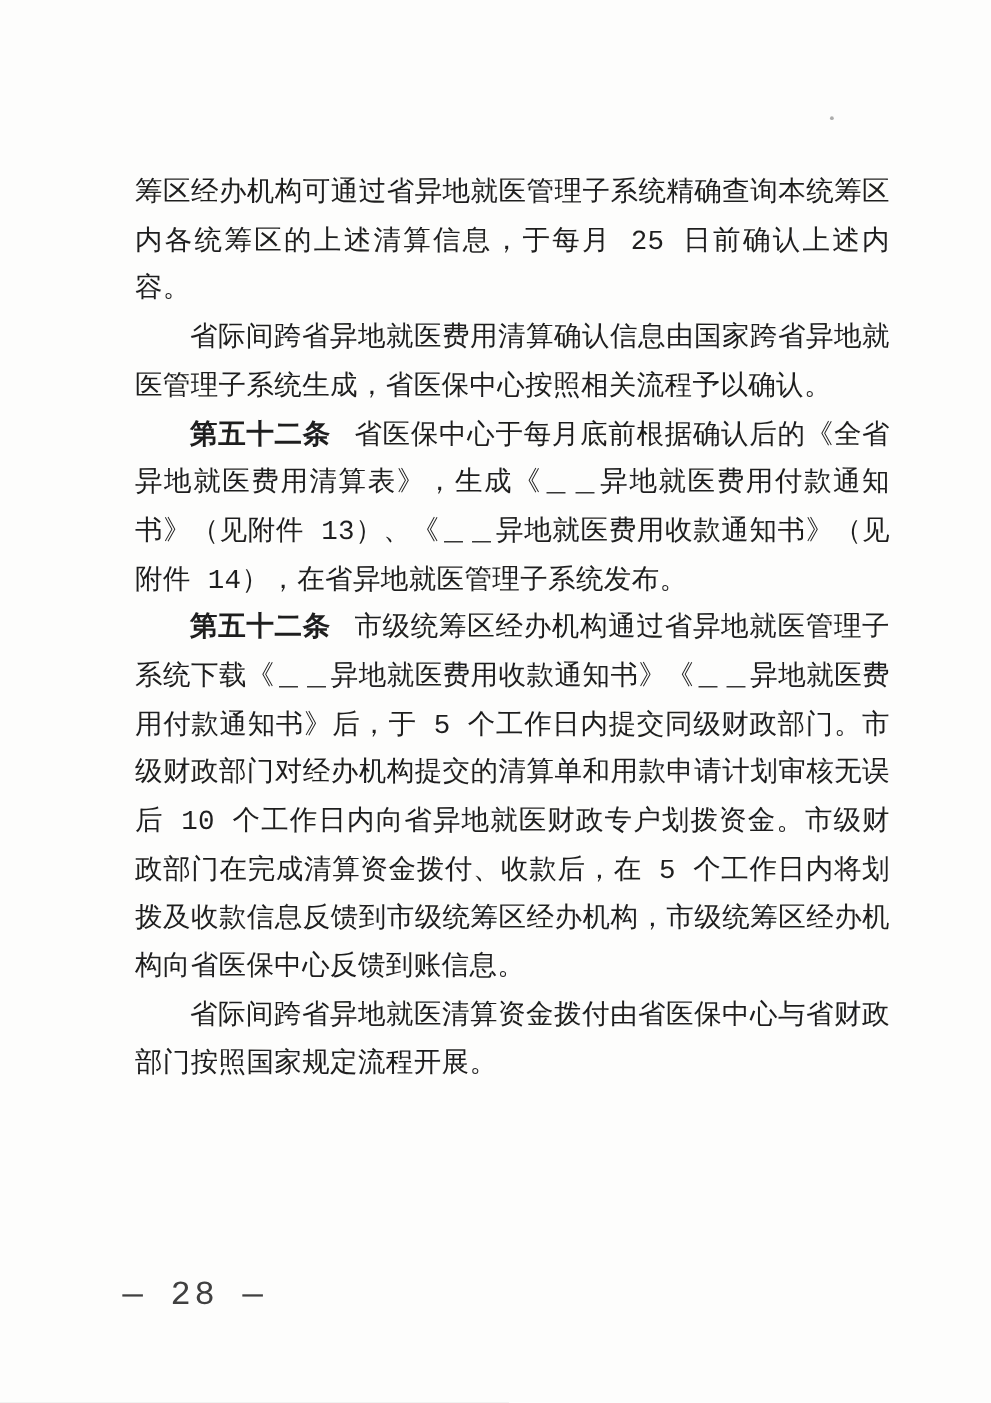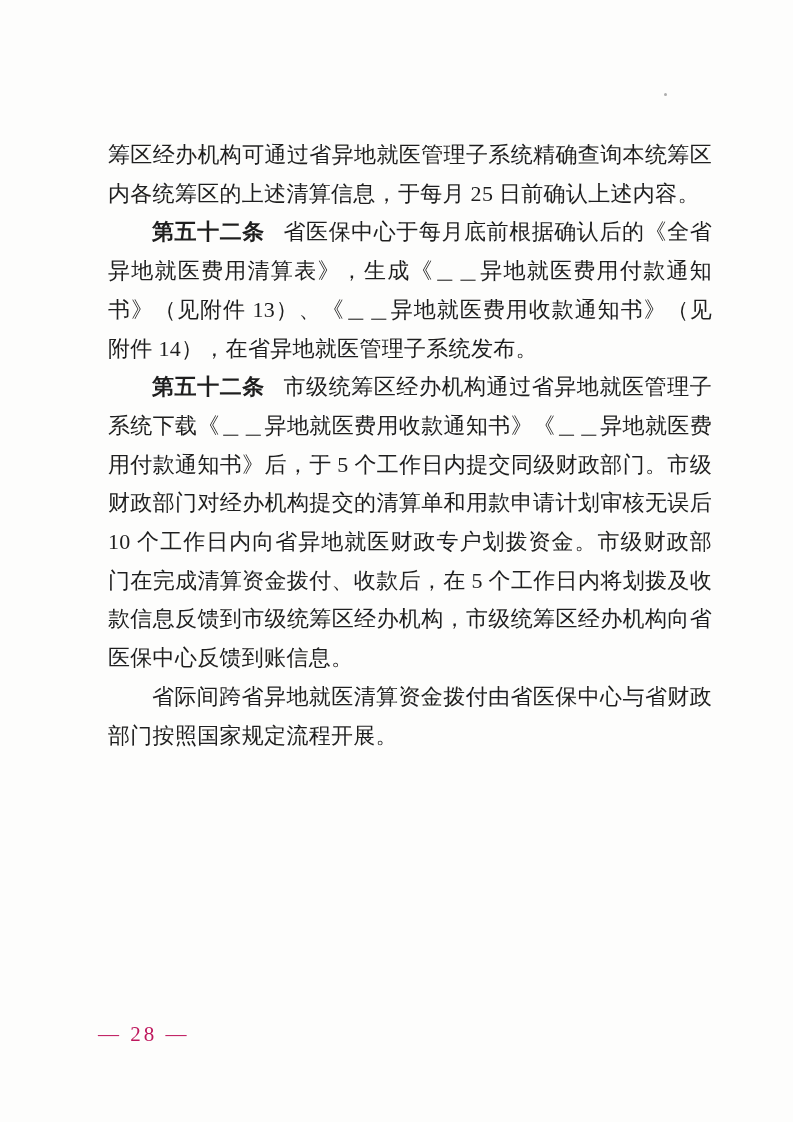--- a/index.html
+++ b/index.html
@@ -7,21 +7,21 @@
     padding: 0;
     background: #e8e8e8;
   }
   .page {
     position: relative;
     width: 793px;
     height: 1122px;
     margin: 0 auto;
     background: #fdfdfc;
     overflow: hidden;
-    font-family: Liberation Serif, serif;
+    font-family: Liberation Mono, monospace;
     color: #1e1e1e;
   }
   .text-block {
     position: absolute;
     left: 108px;
     top: 136px;
     width: 604px;
     font-size: 22px;
     line-height: 38.7px;
     text-align: justify;
@@ -36,41 +36,42 @@
     text-indent: 44px;
   }
   .lead {
     font-weight: 700;
     margin-right: 0.85em;
   }
   .page-number {
     position: absolute;
     left: 98px;
     top: 1022px;
-    font-size: 21px;
+    font-size: 27px;
     letter-spacing: 3px;
-    color: #be185d;
+    color: #404040;
     white-space: nowrap;
   }
   .scan-speck {
     position: absolute;
     left: 664px;
     top: 93px;
     width: 3px;
     height: 3px;
     border-radius: 50%;
     background: #8a8a8a;
     opacity: 0.7;
   }
 </style>
 </head>
 <body>
 
 <div class="page">
   <div class="scan-speck"></div>
   <div class="text-block">
       <p class="para">筹区经办机构可通过省异地就医管理子系统精确查询本统筹区内各统筹区的上述清算信息，于每月 25 日前确认上述内容。</p>
+      <p class="para indent">省际间跨省异地就医费用清算确认信息由国家跨省异地就医管理子系统生成，省医保中心按照相关流程予以确认。</p>
       <p class="para indent"><b class="lead">第五十二条</b>省医保中心于每月底前根据确认后的《全省异地就医费用清算表》，生成《＿＿异地就医费用付款通知书》（见附件 13）、《＿＿异地就医费用收款通知书》（见附件 14），在省异地就医管理子系统发布。</p>
       <p class="para indent"><b class="lead">第五十二条</b>市级统筹区经办机构通过省异地就医管理子系统下载《＿＿异地就医费用收款通知书》《＿＿异地就医费用付款通知书》后，于 5 个工作日内提交同级财政部门。市级财政部门对经办机构提交的清算单和用款申请计划审核无误后 10 个工作日内向省异地就医财政专户划拨资金。市级财政部门在完成清算资金拨付、收款后，在 5 个工作日内将划拨及收款信息反馈到市级统筹区经办机构，市级统筹区经办机构向省医保中心反馈到账信息。</p>
       <p class="para indent">省际间跨省异地就医清算资金拨付由省医保中心与省财政部门按照国家规定流程开展。</p>
     </div>
   <div class="page-number">— 28 —</div>
 </div>
 
 </body></html>

